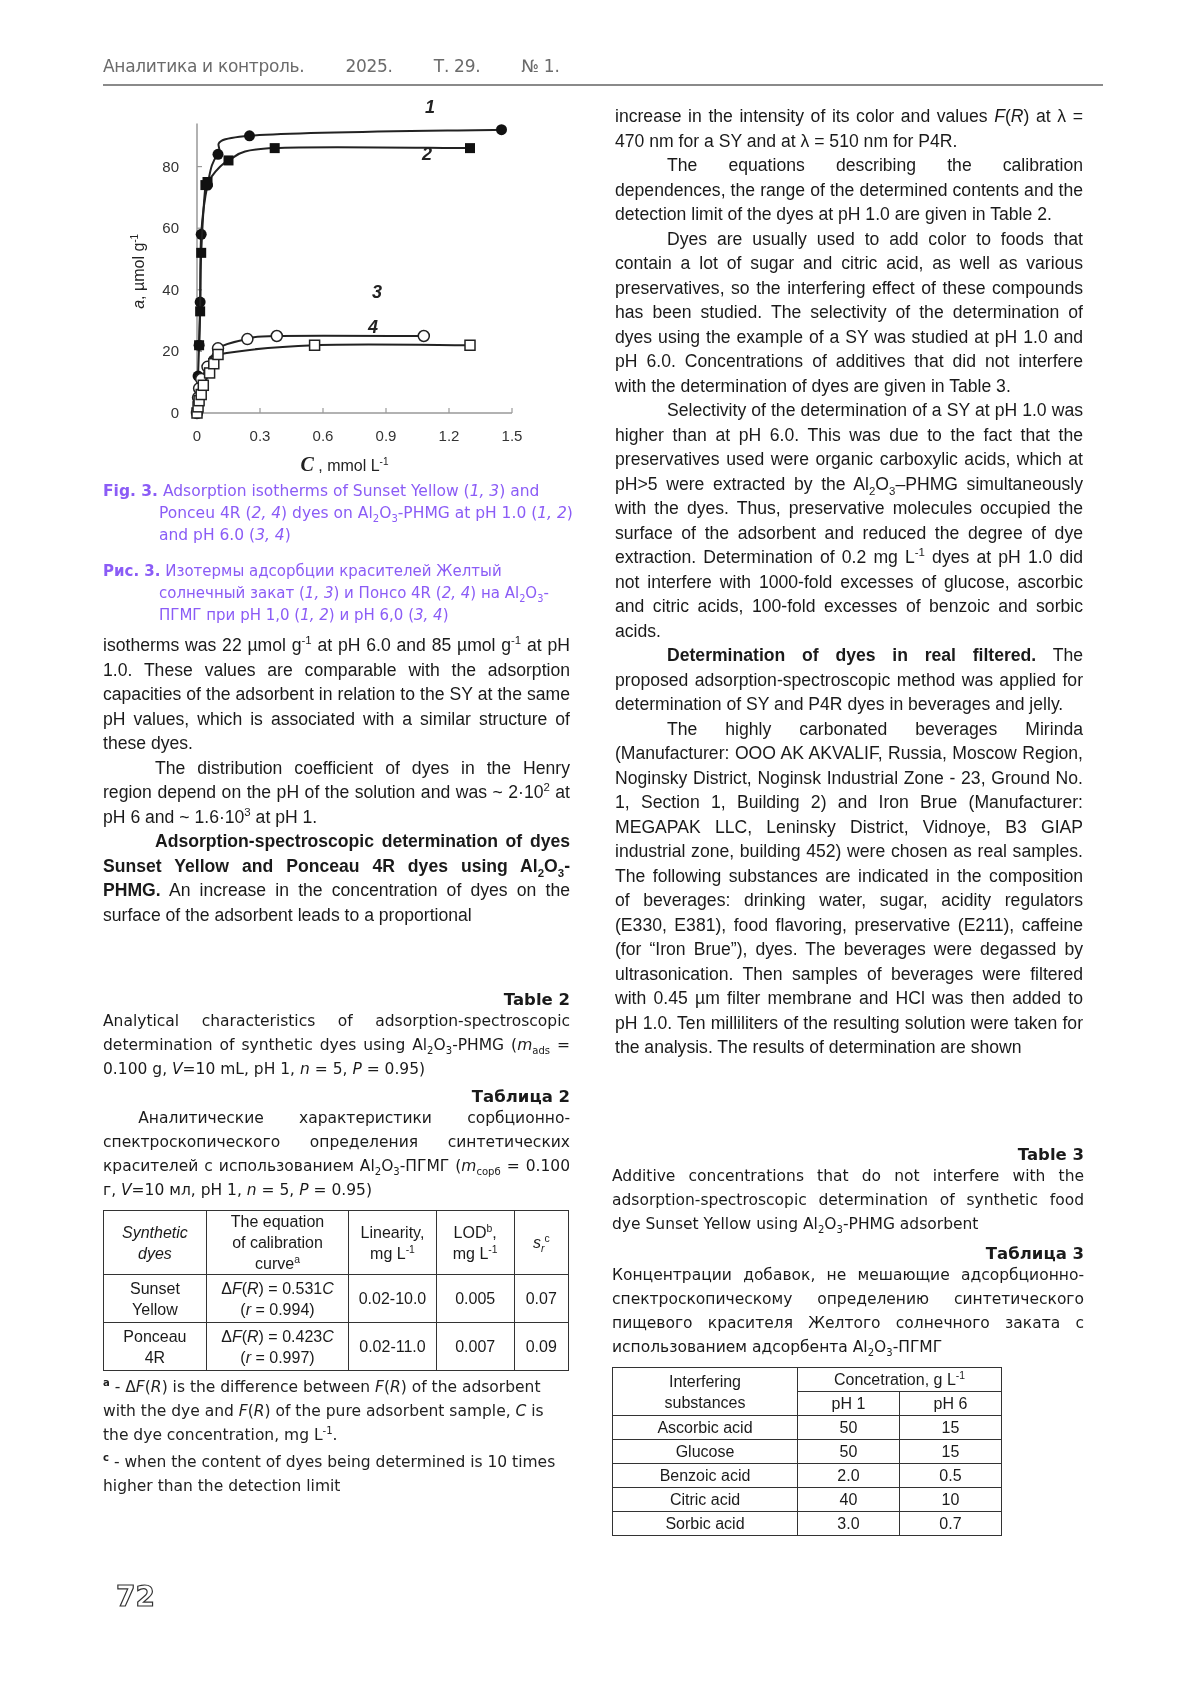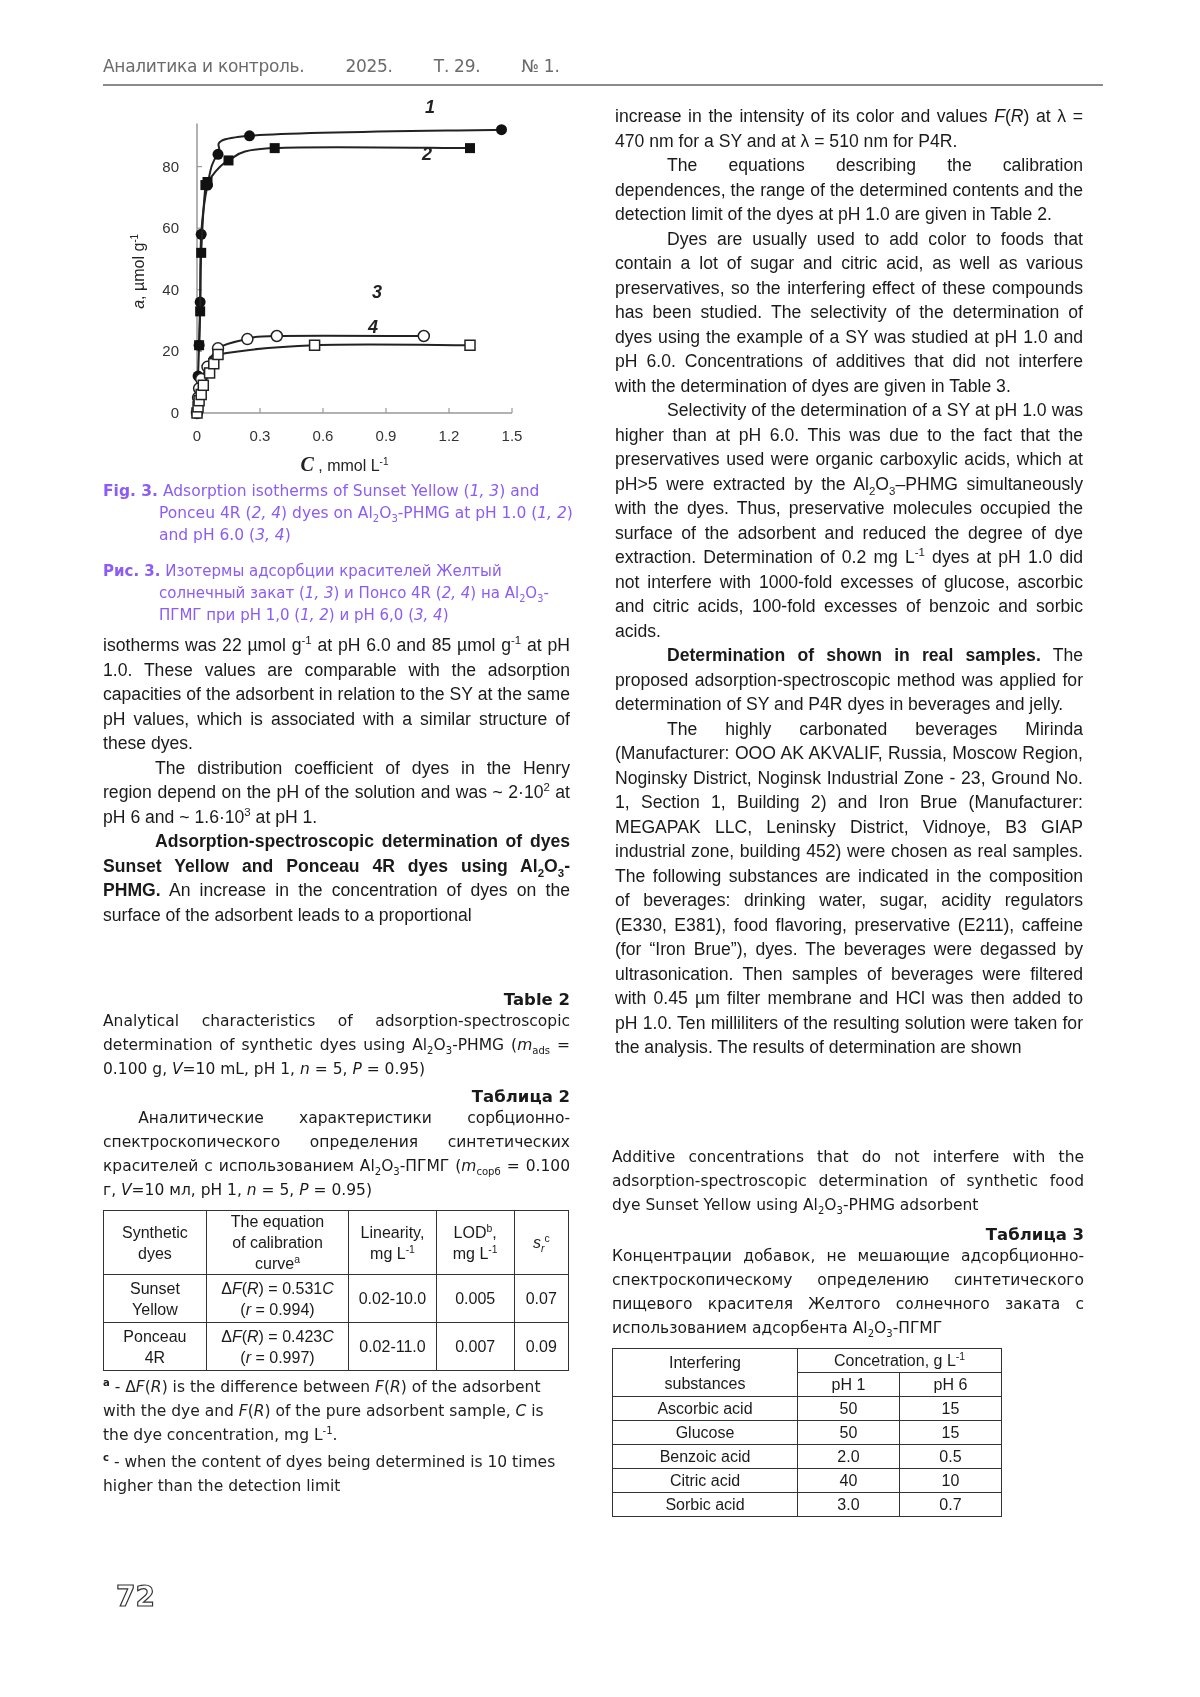--- a/index.html
+++ b/index.html
@@ -136,21 +136,21 @@
 </div>
 
 <div style="position:absolute; left:103px; top:990px; width:467px;">
   <p class="tbl-label">Table 2</p>
   <p class="tbl-cap">Analytical characteristics of adsorption-spectroscopic determination of synthetic dyes using Al<sub>2</sub>O<sub>3</sub>-PHMG (<i>m</i><sub>ads</sub> = 0.100 g, <i>V</i>=10 mL, pH 1, <i>n</i> = 5, <i>P</i> = 0.95)</p>
   <p class="tbl-label" style="margin-top:6px;">Таблица 2</p>
   <p class="tbl-cap">&nbsp;Аналитические характеристики сорбционно-спектроскопического определения синтетических красителей с использованием Al<sub>2</sub>O<sub>3</sub>-ПГМГ (<i>m</i><sub>сорб</sub> = 0.100 г, <i>V</i>=10 мл, pH 1, <i>n</i> = 5, <i>P</i> = 0.95)</p>
   <table style="width:466px; margin-top:8px;">
     <tbody>
         <tr style="height:64px;">
-      <th style="width:93px;">Synthetic<br>dyes</th>
+      <th style="width:93px;font-style:italic;">Synthetic<br>dyes</th>
       <th style="width:132px;">The equation<br>of calibration<br>curve<sup>a</sup></th>
       <th style="width:78px;">Linearity,<br>mg L<sup>-1</sup></th>
       <th style="width:68px;margin-left:24px;">LOD<sup>b</sup>,<br>mg L<sup>-1</sup></th>
       <th style="width:45px;"><i>s<sub>r</sub></i><sup>c</sup></th>
     </tr>
     <tr style="height:48px;">
       <td>Sunset<br>Yellow</td>
       <td>Δ<i>F</i>(<i>R</i>) = 0.531<i>C</i><br>(<i>r</i> = 0.994)</td>
       <td>0.02-10.0</td>
       <td>0.005</td>
@@ -167,25 +167,26 @@
     </table>
   <div class="fn" style="margin-top:4px;"><sup><b>a</b></sup> - Δ<i>F</i>(<i>R</i>) is the difference between <i>F</i>(<i>R</i>) of the adsorbent with the dye and <i>F</i>(<i>R</i>) of the pure adsorbent sample, <i>C</i> is the dye concentration, mg L<sup>-1</sup>.</div>
   <div class="fn" style="margin-top:3px;"><sup><b>c</b></sup> <span>- when the content of dyes being determined is 10 times higher than the detection limit</span></div>
 </div>
 
 <div class="col col-right" style="top:104px;">
   <p>increase in the intensity of its color and values <i>F</i>(<i>R</i>) at λ = 470 nm for a SY and at λ = 510 nm for P4R.</p>
   <p class="indent">The equations describing the calibration dependences, the range of the determined contents and the detection limit of the dyes at pH 1.0 are given in Table 2.</p>
   <p class="indent">Dyes are usually used to add color to foods that contain a lot of sugar and citric acid, as well as various preservatives, so the interfering effect of these compounds has been studied. The selectivity of the determination of dyes using the example of a SY was studied at pH 1.0 and pH 6.0. Concentrations of additives that did not interfere with the determination of dyes are given in Table 3.</p>
   <p class="indent">Selectivity of the determination of a SY at pH 1.0 was higher than at pH 6.0. This was due to the fact that the preservatives used were organic carboxylic acids, which at pH&gt;5 were extracted by the Al<sub>2</sub>O<sub>3</sub>–PHMG simultaneously with the dyes. Thus, preservative molecules occupied the surface of the adsorbent and reduced the degree of dye extraction. Determination of 0.2 mg L<sup>-1</sup> dyes at pH 1.0 did not interfere with 1000-fold excesses of glucose, ascorbic and citric acids, 100-fold excesses of benzoic and sorbic acids.</p>
-  <p class="indent"><b>Determination of shown in real samples.</b> <span>The proposed adsorption-spectroscopic method was applied for determination of SY and P4R dyes in beverages and jelly.</span></p>
+  <p class="indent"><b>Determination of dyes in real filtered.</b> <span>The proposed adsorption-spectroscopic method was applied for determination of SY and P4R dyes in beverages and jelly.</span></p>
   <p class="indent">The highly carbonated beverages Mirinda (Manufacturer: OOO AK AKVALIF, Russia, Moscow Region, Noginsky District, Noginsk Industrial Zone - 23, Ground No. 1, Section 1, Building 2) and Iron Brue (Manufacturer: MEGAPAK LLC, Leninsky District, Vidnoye, B3 GIAP industrial zone, building 452) were chosen as real samples. The following substances are indicated in the composition of beverages: drinking water, sugar, acidity regulators (E330, E381), food flavoring, preservative (E211), caffeine (for “Iron Brue”), dyes. The beverages were degassed by ultrasonication. Then samples of beverages were filtered with 0.45 µm filter membrane and HCl was then added to pH 1.0. Ten milliliters of the resulting solution were taken for the analysis. The results of determination are shown</p>
 </div>
 
 <div style="position:absolute; left:612px; top:1145px; width:472px;">
+  <p class="tbl-label">Table 3</p>
   <p class="tbl-cap">Additive concentrations that do not interfere with the adsorption-spectroscopic determination of synthetic food dye Sunset Yellow using Al<sub>2</sub>O<sub>3</sub>-PHMG adsorbent</p>
   <p class="tbl-label" style="margin-top:8px;">Таблица 3</p>
   <p class="tbl-cap">Концентрации добавок, не мешающие адсорбционно-спектроскопическому определению синтетического пищевого красителя Желтого солнечного заката с использованием адсорбента Al<sub>2</sub>O<sub>3</sub>-ПГМГ</p>
   <table style="width:390px; margin-top:8px;">
     <tbody>
         <tr style="height:24px;">
       <th rowspan="2" style="width:176px;">Interfering<br>substances</th>
       <th colspan="2">Concetration, g L<sup>-1</sup></th>
     </tr>
     <tr style="height:24px;">

